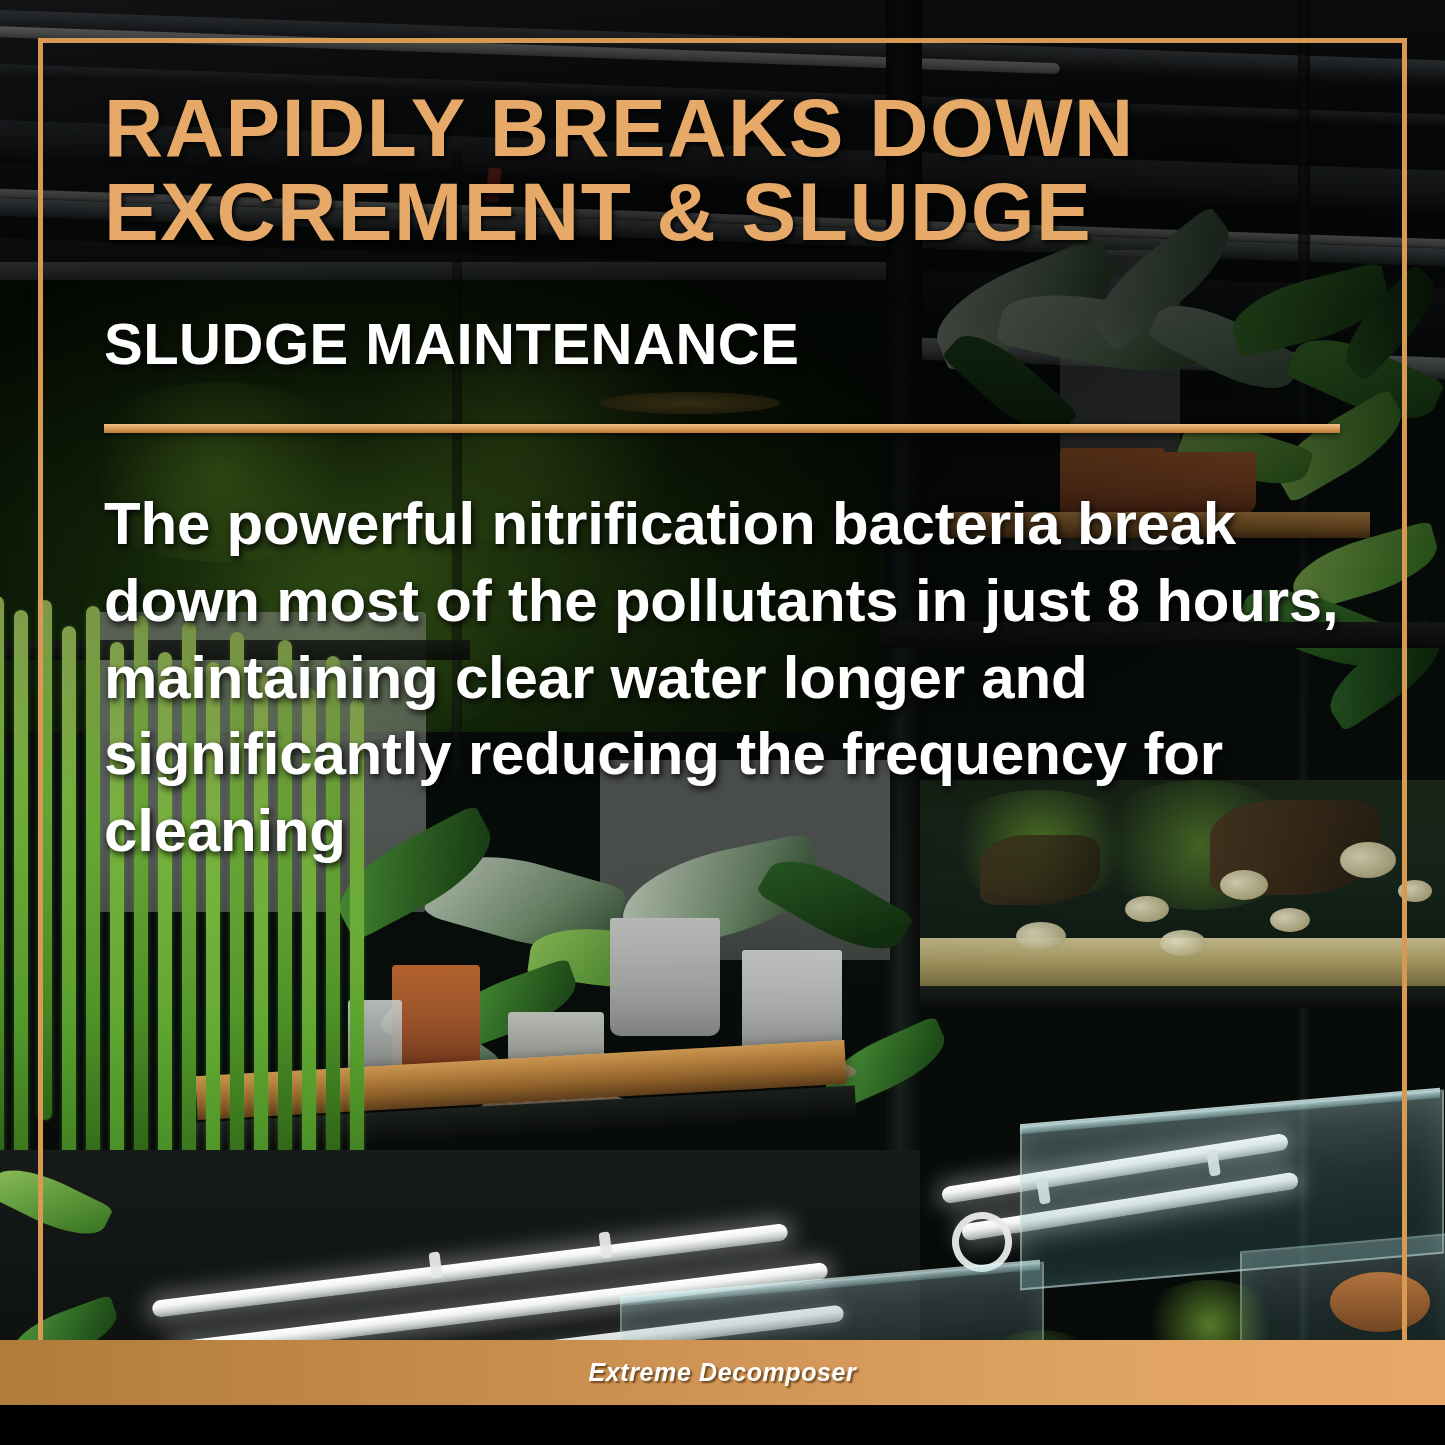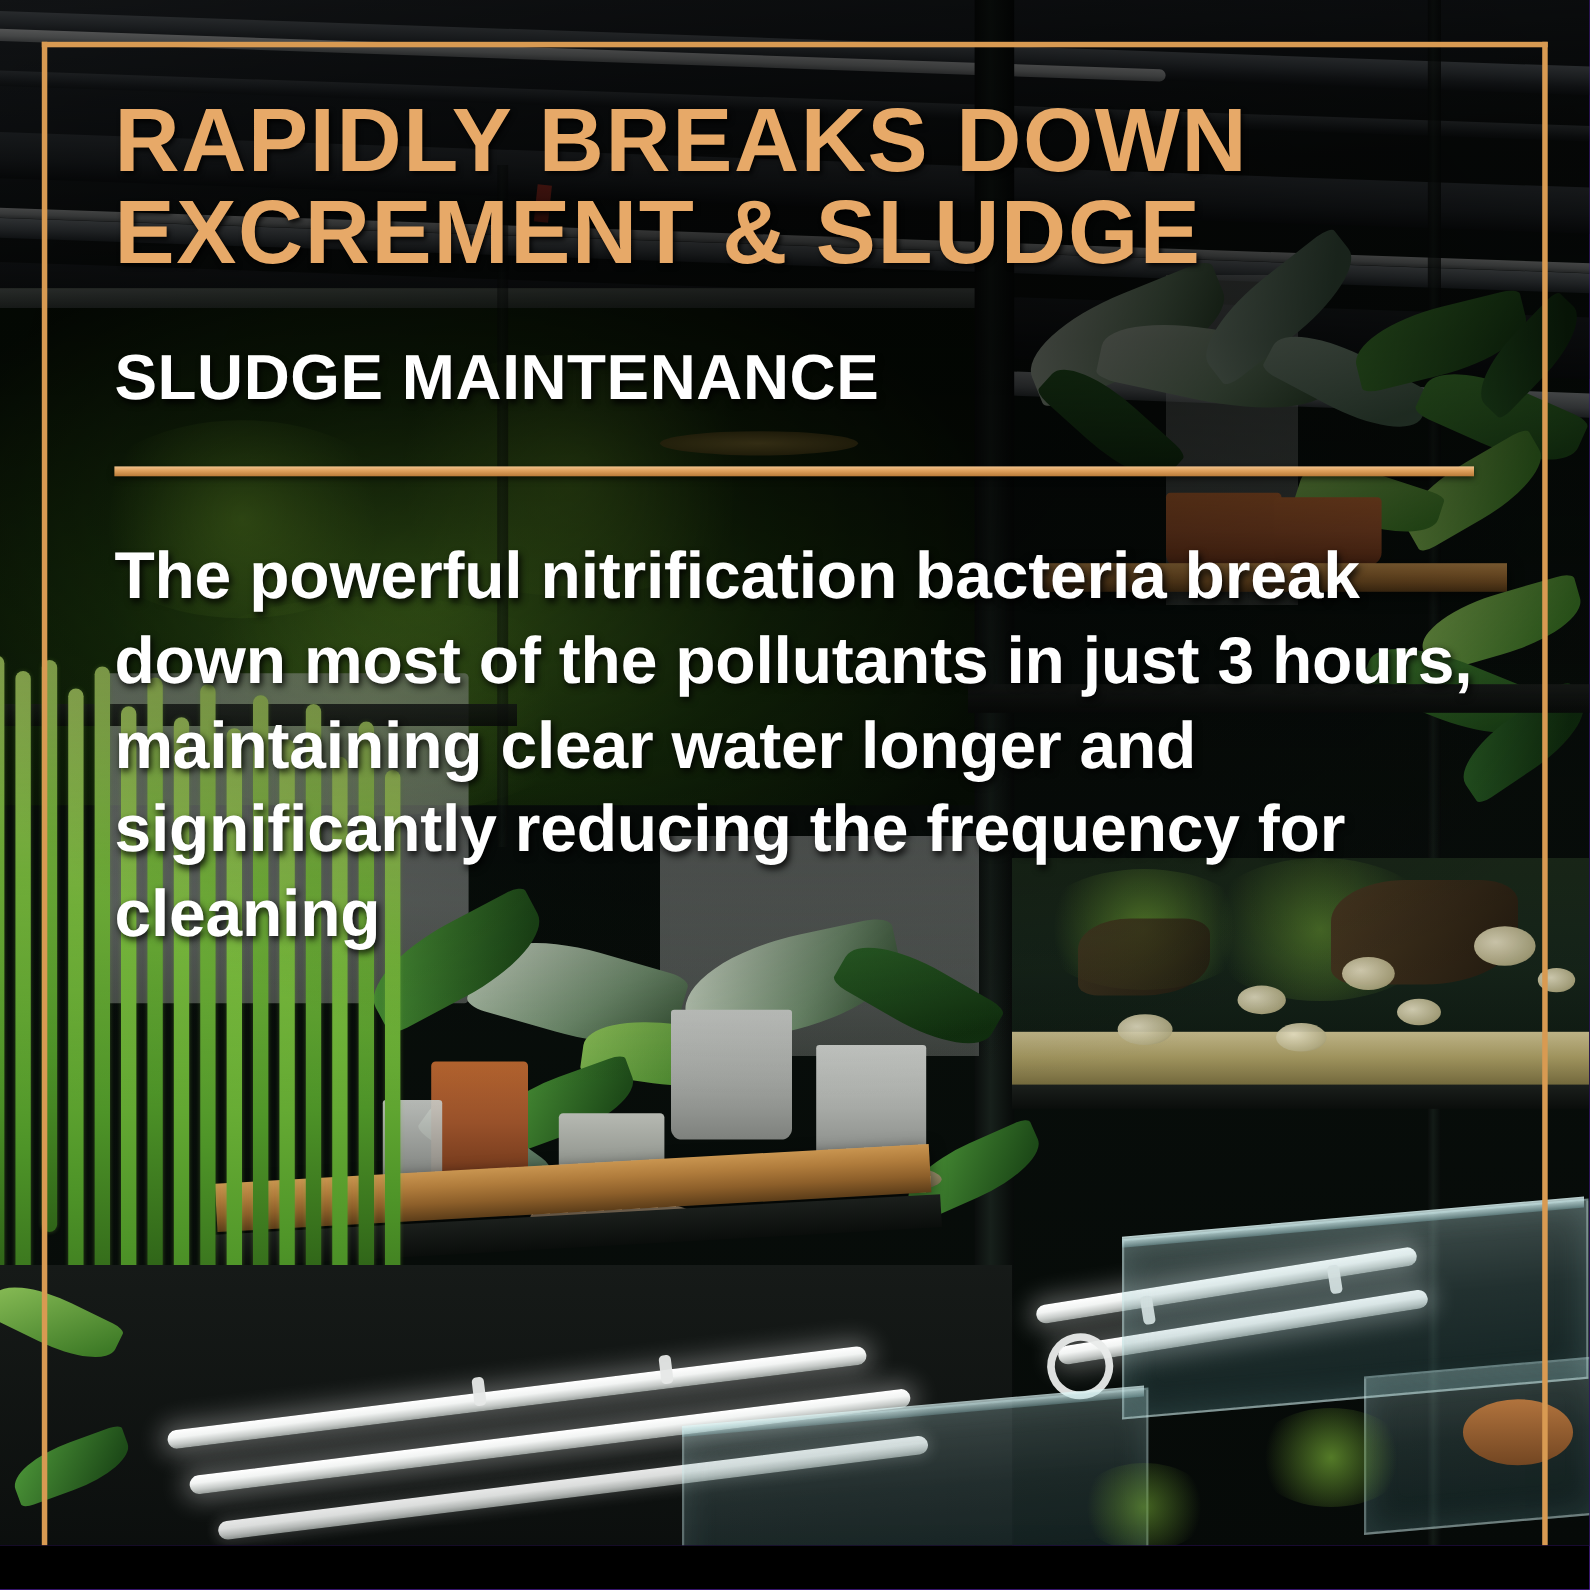--- a/index.html
+++ b/index.html
@@ -9,21 +9,21 @@
   }
   body {
     font-family: "Liberation Sans", sans-serif;
   }
 
   .poster {
     position: relative;
     width: 1445px;
     height: 1405px;
     overflow: hidden;
-    background: #6d28d9;
+    background: #404040;
   }
 
   
   .photo {
     position: absolute;
     inset: 0;
     overflow: hidden;
   }
 
   
@@ -450,17 +450,20 @@
 
   <div class="content">
 
     <div class="headline">RAPIDLY BREAKS DOWN
 EXCREMENT &amp; SLUDGE</div>
 
     <div class="subhead">SLUDGE MAINTENANCE</div>
 
     <div class="divider"></div>
 
-    <div class="body-copy">The powerful nitrification bacteria break down most of the pollutants in just 3 hours, maintaining clear water longer and significantly reducing the frequency for cleaning</div>
+    <div class="body-copy">The powerful nitrification bacteria break down most of the pollutants in just 8 hours, maintaining clear water longer and significantly reducing the frequency for cleaning</div>
   </div>
 
+  <div class="footer">
+    <div class="footer-text">Extreme Decomposer</div>
+  </div>
 
 </div>
 
 </body></html>

